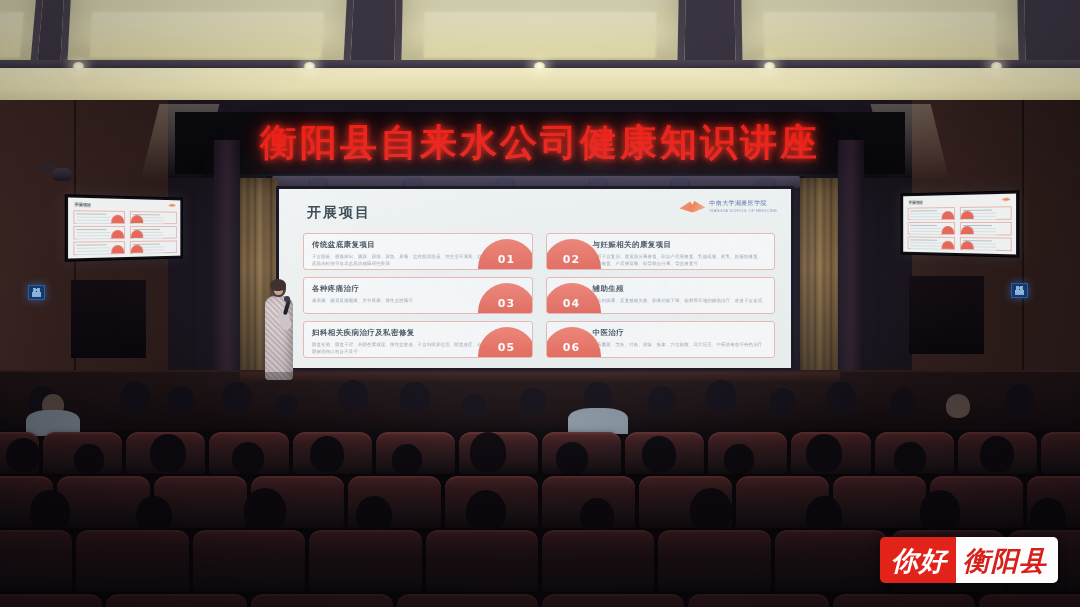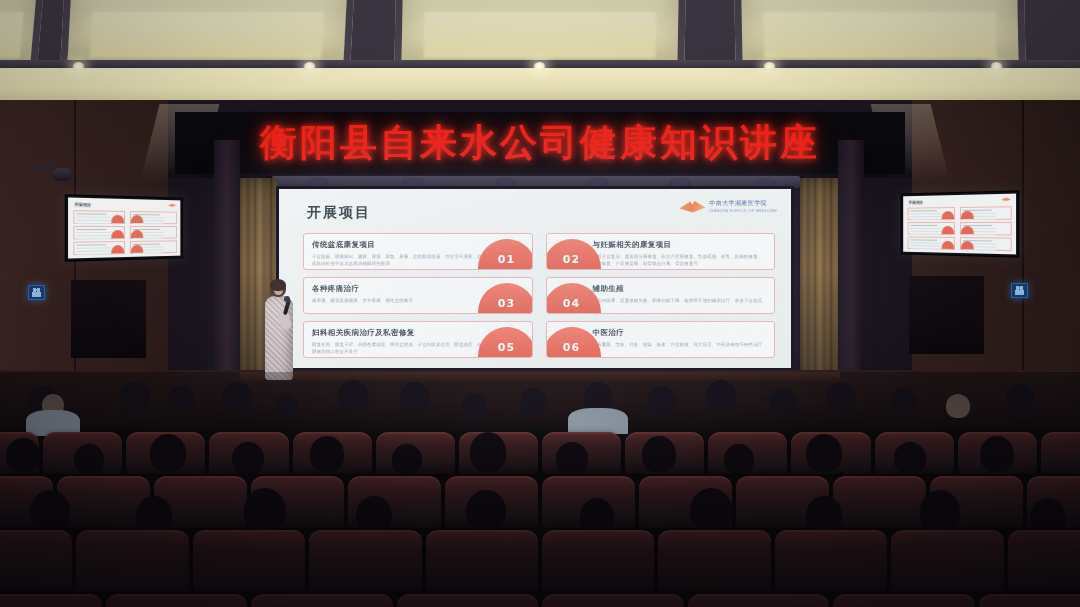--- a/index.html
+++ b/index.html
@@ -737,15 +737,21 @@
       <div class="seat"></div>
         <div class="seat"></div>
     </div>
 
     <div class="aud-vignette"></div>
   </div>
 
   <div class="grade"></div>
 
   <div class="watermark">
+    <div class="wm-a">
+      <span>你好</span>
+    </div>
+    <div class="wm-b">
+      <span>衡阳县</span>
+    </div>
   </div>
 
 </div>
 
 </body></html>

